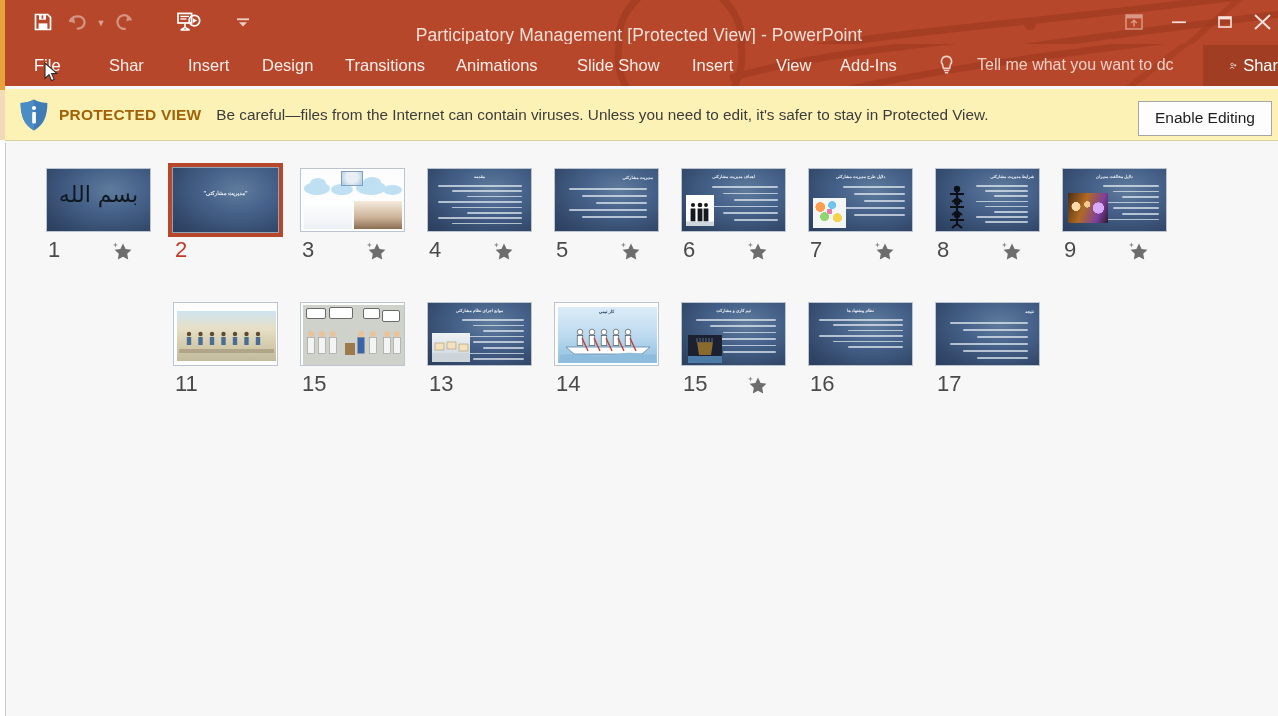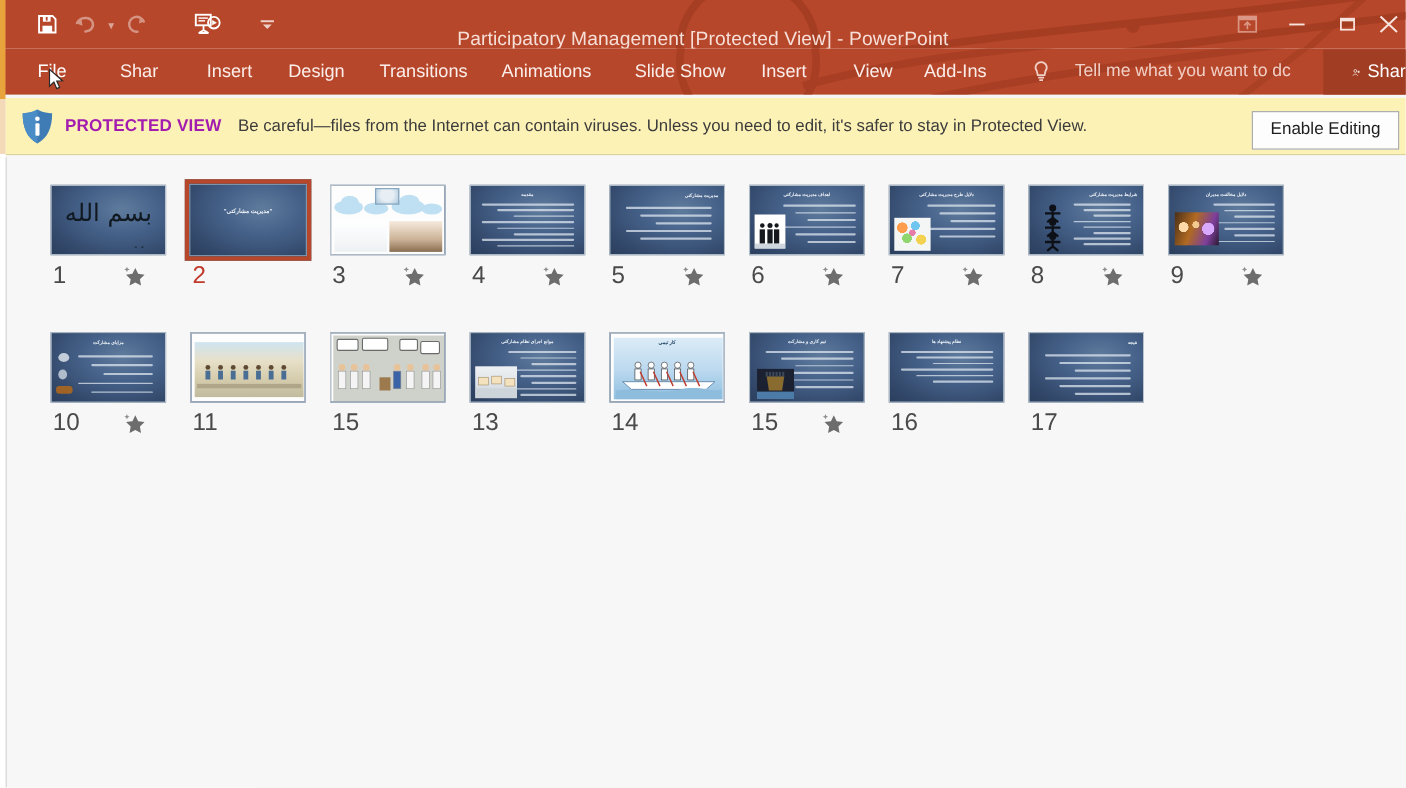--- a/index.html
+++ b/index.html
@@ -92,21 +92,21 @@
   .cursor-arrow { position: absolute; left: 44px; top: 62px; z-index: 25; pointer-events: none; }
 
   
   .pvbar {
     position: absolute; left: 5px; top: 89px; width: 1273px; height: 52px;
     background: #fdf2b6; border-bottom: 1px solid #d9d2a0;
     display: flex; align-items: center;
   }
   .pv-shield { margin-left: 13px; width: 32px; height: 34px; flex: 0 0 auto; }
   .pv-label {
-    margin-left: 9px; color: #a21caf; font-size: 15.5px; font-weight: bold;
+    margin-left: 9px; color: #a16207; font-size: 15.5px; font-weight: bold;
     letter-spacing: .2px; white-space: nowrap; flex: 0 0 auto;
   }
   .pv-msg {
     margin-left: 15px; color: #3c3c3c; font-size: 15.3px; line-height: 22px;
     width: 862px; flex: 0 0 auto;
   }
   .enable-btn {
     position: absolute; right: 6px; top: 12px;
     background: #fdfdfd; border: 1px solid #a6a6a6;
     color: #1d1d1d; font-size: 15.5px;
@@ -538,42 +538,20 @@
             </div>
           </div>
           <div class="slide-num">9</div>
           <div class="anim-star"><svg width="22" height="22" viewBox="0 0 22 22">
               <path d="M11 3.6 L 13.6 8.9 L 19.4 9.7 L 15.2 13.8 L 16.2 19.6 L 11 16.8 L 5.8 19.6 L 6.8 13.8 L 2.6 9.7 L 8.4 8.9 Z" fill="#6d6d6d"></path>
               <path d="M3.4 2.4 L 4.1 4.2 L 5.9 4.9 L 4.1 5.6 L 3.4 7.4 L 2.7 5.6 L 0.9 4.9 L 2.7 4.2 Z" fill="#8c8c8c"></path>
             </svg></div>
         </div>
       </div>
       <div class="sorter-row" style="top: 144px;">
-        <div class="cell" style="left: 40px;">
-          <div class="thumb-wrap">
-            <div class="thumb">
-              <div class="slide-face bg-blue">
-                <div class="mtitle" style="top: 6px; left: 0px; right: 0px;">مزایای مشارکت</div>
-                <div class="mline" style="top: 20px; left: 24px; width: 68px;"></div>
-                <div class="mline" style="top: 28.2px; left: 35.56px; width: 56.44px;"></div>
-                <div class="mline" style="top: 36.4px; left: 47.12px; width: 44.88px;"></div>
-                <div class="mline" style="top: 44.6px; left: 24px; width: 68px;"></div>
-                <div class="mline" style="top: 52.8px; left: 35.56px; width: 56.44px;"></div>
-                <div class="mimg " style="left: 6px; top: 18px; width: 10px; height: 8px; background: rgb(207, 216, 226); border-radius: 50%; opacity: 0.92;"></div>
-                <div class="mimg " style="left: 6px; top: 33px; width: 8px; height: 9px; background: rgb(185, 198, 212); border-radius: 50%; opacity: 0.92;"></div>
-                <div class="mimg " style="left: 4px; top: 48px; width: 15px; height: 7px; background: rgb(169, 102, 31); border-radius: 3px; opacity: 0.92;"></div>
-              </div>
-            </div>
-          </div>
-          <div class="slide-num">10</div>
-          <div class="anim-star"><svg width="22" height="22" viewBox="0 0 22 22">
-              <path d="M11 3.6 L 13.6 8.9 L 19.4 9.7 L 15.2 13.8 L 16.2 19.6 L 11 16.8 L 5.8 19.6 L 6.8 13.8 L 2.6 9.7 L 8.4 8.9 Z" fill="#6d6d6d"></path>
-              <path d="M3.4 2.4 L 4.1 4.2 L 5.9 4.9 L 4.1 5.6 L 3.4 7.4 L 2.7 5.6 L 0.9 4.9 L 2.7 4.2 Z" fill="#8c8c8c"></path>
-            </svg></div>
-        </div>
         <div class="cell" style="left: 167px;">
           <div class="thumb-wrap">
             <div class="thumb">
               <div class="slide-face bg-white">
                 <div class="mimg ph-cartoon-row" style="left: 3px; top: 8px; width: 99px; height: 50px; background: linear-gradient(rgb(207, 228, 241) 0%, rgb(231, 224, 200) 34%, rgb(214, 205, 174) 66%, rgb(194, 187, 158) 100%);"></div>
                 <svg width="99" height="50" viewBox="0 0 99 50" style="position:absolute;left:3px;top:8px">
                   <circle cx="12" cy="23" r="2.2" fill="#5e4a33"></circle>
                   <rect x="9.8" y="26" width="4.4" height="8" fill="#4a6e93"></rect>
                   <circle cx="23.5" cy="23" r="2.2" fill="#5e4a33"></circle>
                   <rect x="21.3" y="26" width="4.4" height="8" fill="#4a6e93"></rect>

